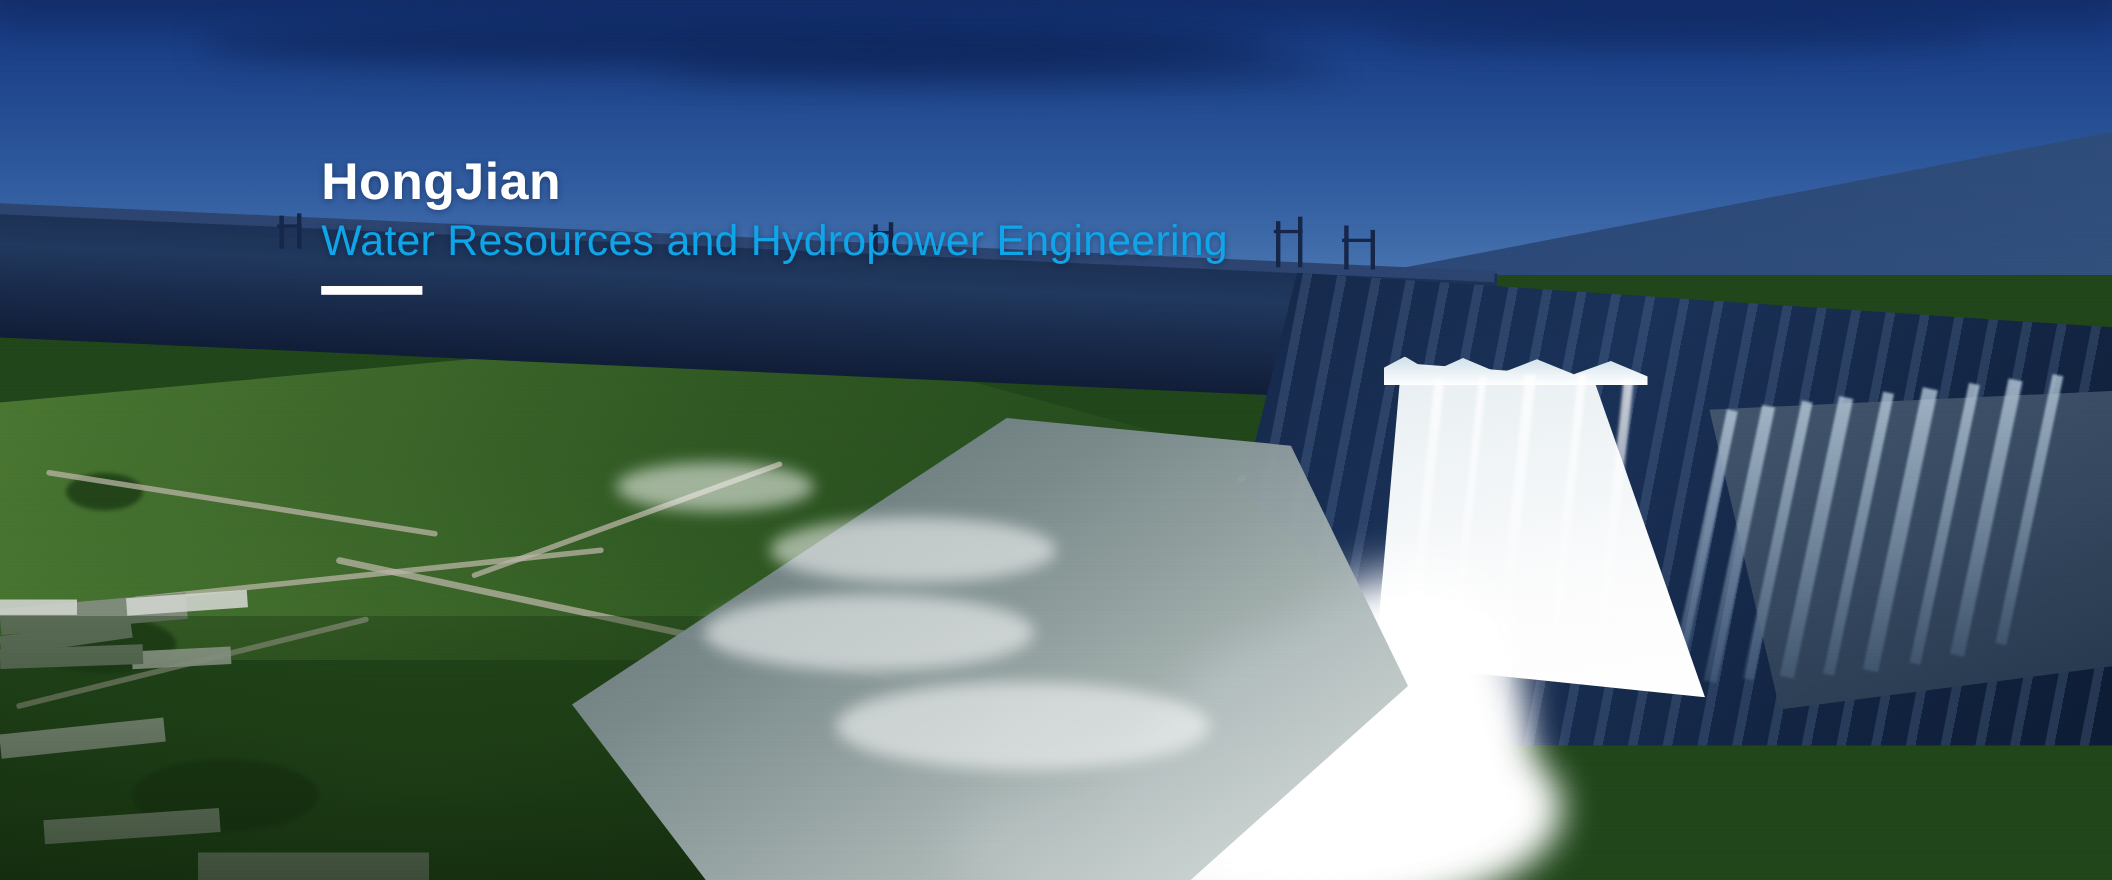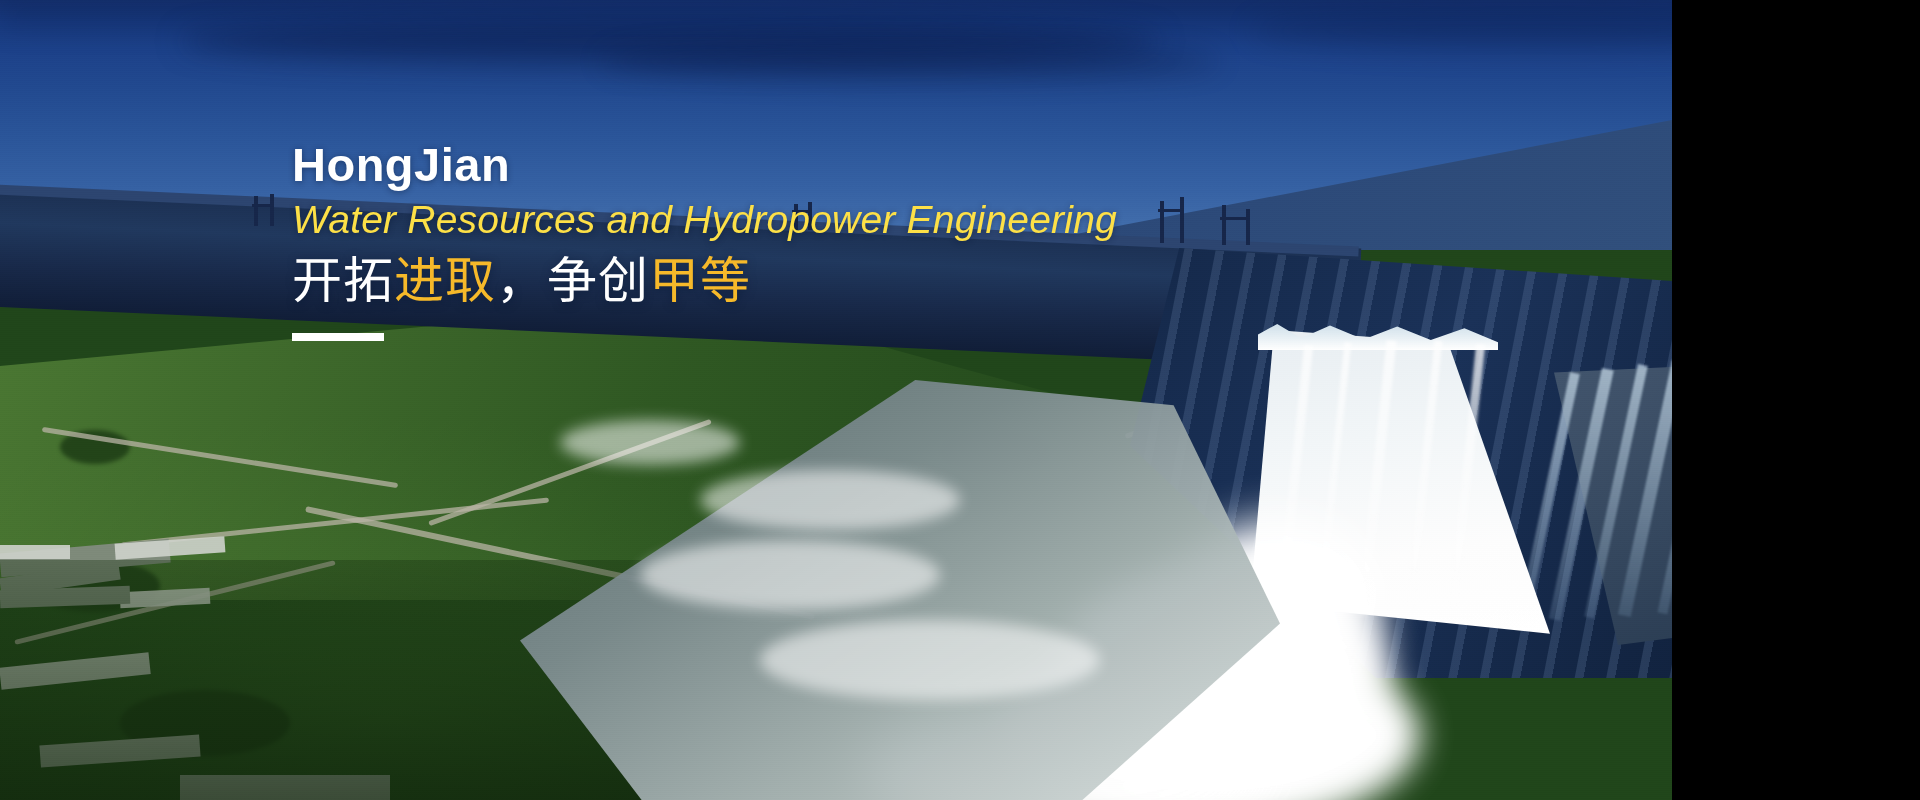--- a/index.html
+++ b/index.html
@@ -8,21 +8,21 @@
     padding: 0;
     background: #000;
   }
   body {
     font-family: "Liberation Sans", "DejaVu Sans", sans-serif;
   }
 
   
   .banner {
     position: relative;
-    width: 1672px;
+    width: 1920px;
     height: 800px;
     overflow: hidden;
     background: #0d2a6b;
   }
 
   
   .sky {
     position: absolute;
     left: 0; top: 0;
     width: 1920px; height: 360px;
@@ -233,26 +233,25 @@
     font-weight: 700;
     color: #ffffff;
     letter-spacing: 0.5px;
     line-height: 1.06;
     margin: 0 0 8px 0;
     text-shadow: 0 1px 6px rgba(6,20,48,.45);
   }
   .subtitle {
     font-size: 39px;
     font-weight: 400;
-    color: #fde047;
+    color: #0ea5e9;
     line-height: 1.14;
     margin: 0 0 6px 0;
     letter-spacing: 0.2px;
     text-shadow: 0 1px 6px rgba(6,20,48,.45);
-    font-style: italic;
   }
   .slogan {
     font-size: 50px;
     font-weight: 400;
     color: #ffffff;
     line-height: 1.33;
     margin: 0;
     letter-spacing: 1px;
     text-shadow: 0 2px 8px rgba(6,20,48,.5);
   }
@@ -388,20 +387,17 @@
 
   <div class="grain"></div>
 
   <div class="hero-text">
 
     <h1 class="brand">HongJian</h1>
 
     <div class="subtitle">Water Resources and Hydropower Engineering</div>
 
 
-    <div class="slogan">
-      <span>开拓</span><span class="gold">进取</span><span>，</span><span>争创</span><span class="gold">甲等</span>
-    </div>
 
     <div class="divider"></div>
   </div>
 
 </div>
 
 </body></html>

